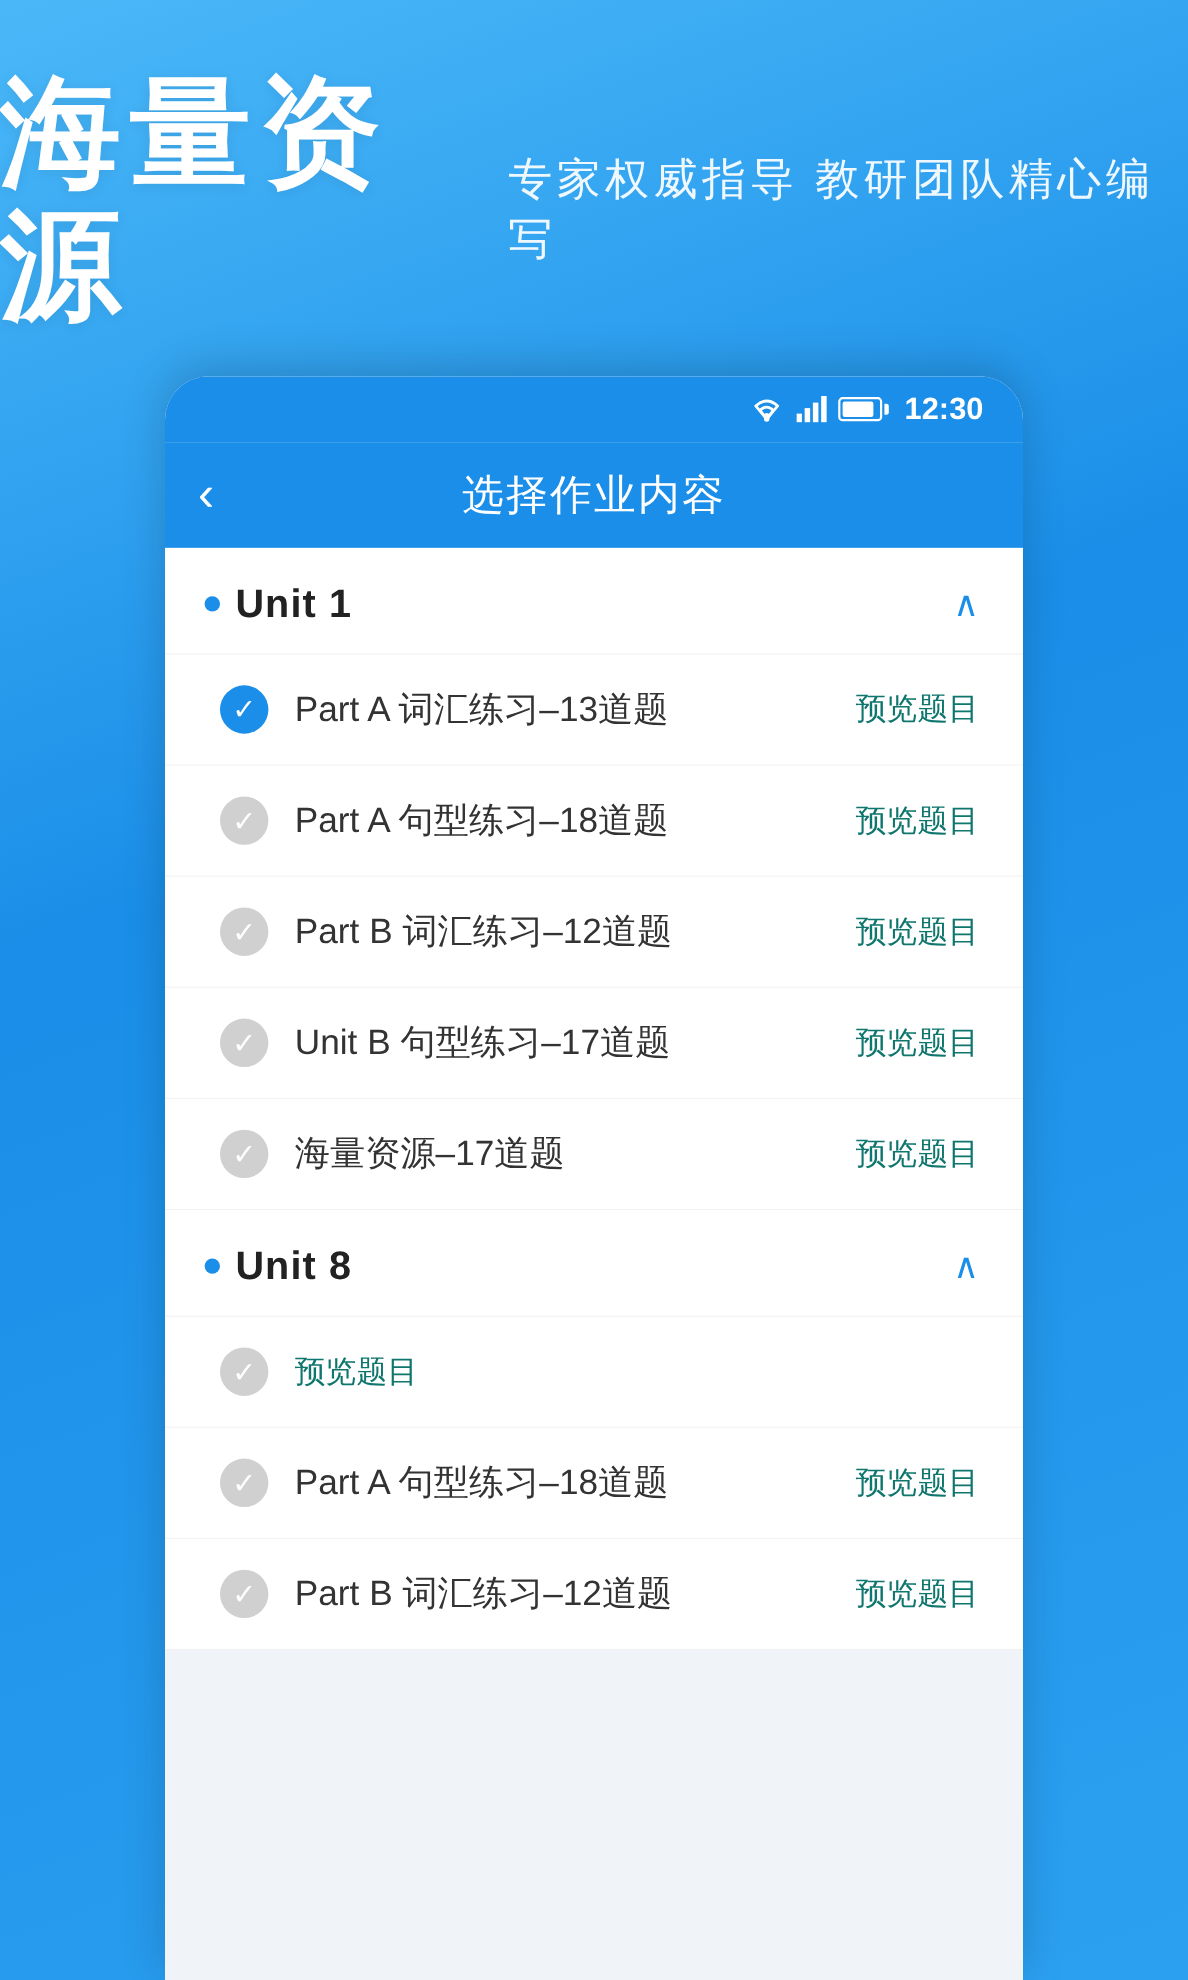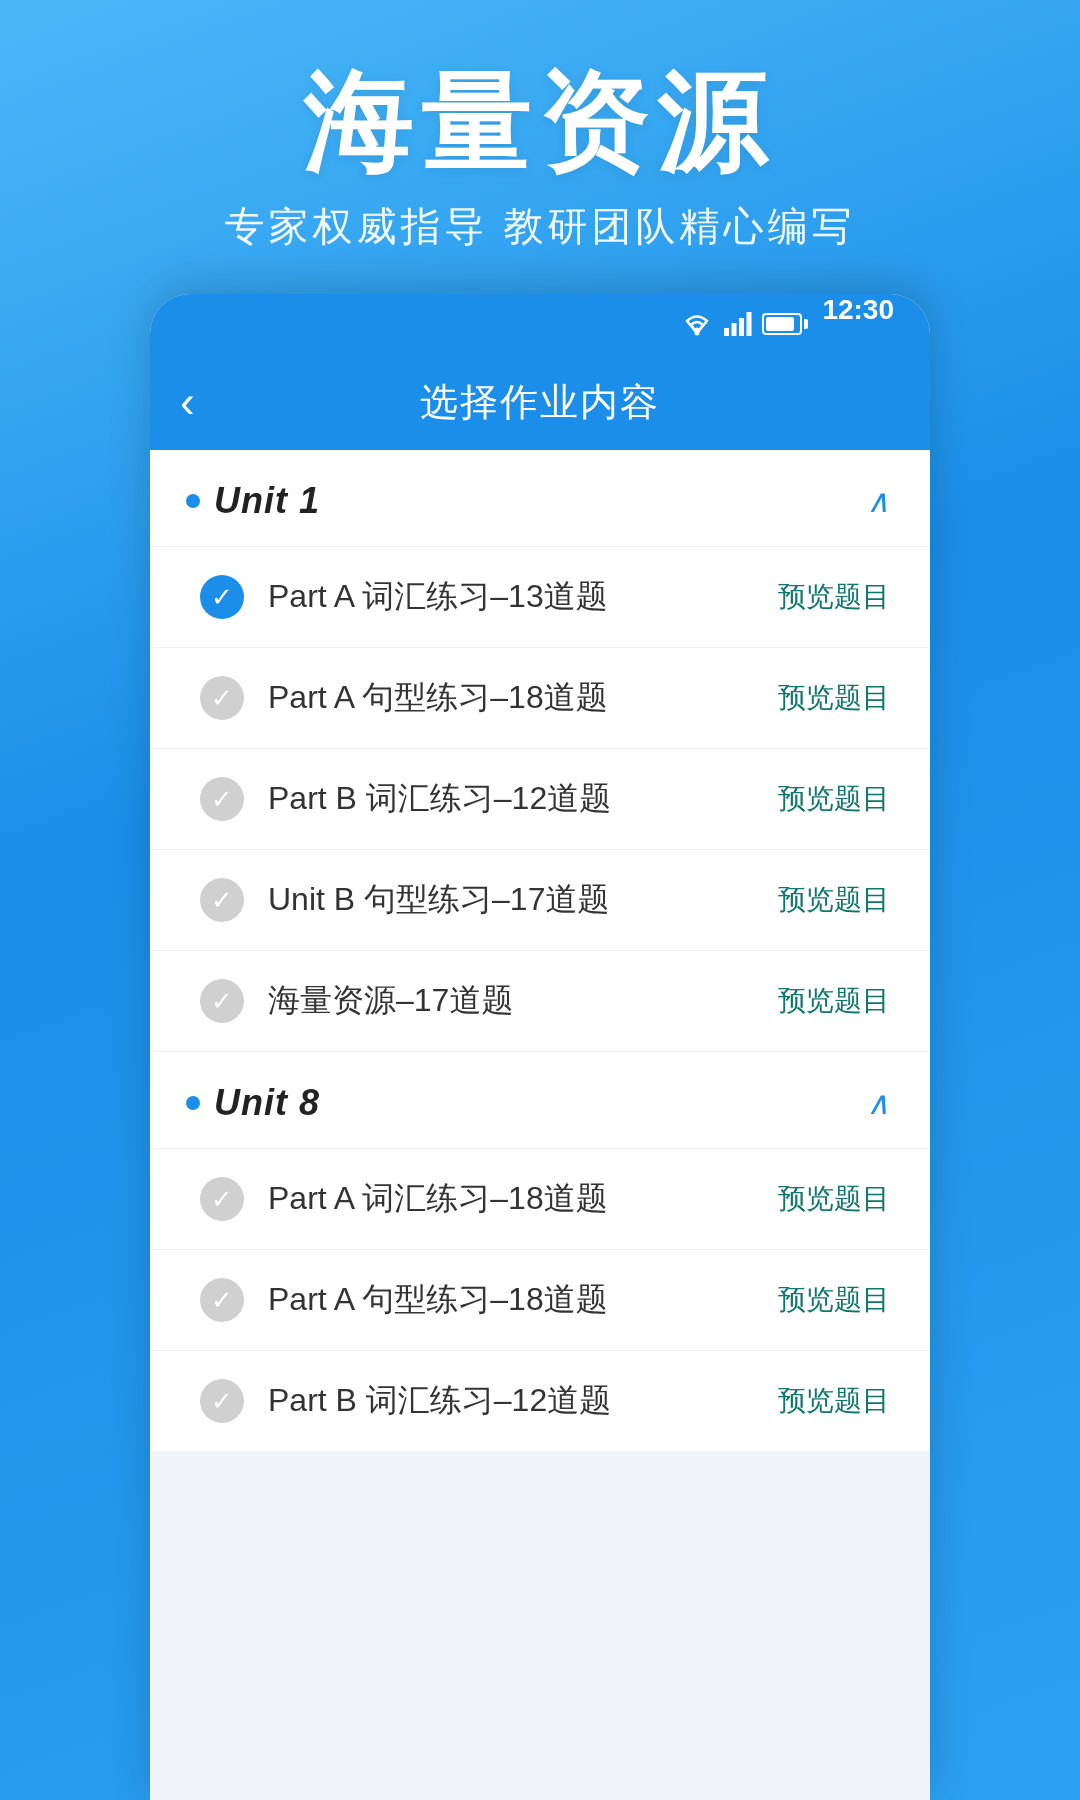--- a/index.html
+++ b/index.html
@@ -11,21 +11,21 @@
       background: linear-gradient(160deg, #4ab8f8 0%, #1a8ee8 40%, #2ca0f0 100%);
       display: flex;
       flex-direction: column;
       align-items: center;
     }
 
     
     .hero {
       width: 100%;
       display: flex;
-      flex-direction: column;
+      flex-direction: row;
       align-items: center;
       padding-top: 60px;
       padding-bottom: 40px;
       position: relative;
     }
     .hero-title {
       font-size: 110px;
       font-weight: 900;
       color: #fff;
       letter-spacing: 8px;
@@ -48,20 +48,21 @@
       box-shadow: 0 -8px 40px rgba(0,0,0,0.18);
       overflow: hidden;
       flex: 1;
     }
 
     
     .status-bar {
       background: #1a8ee8;
       height: 60px;
       display: flex;
+      align-items: center;
       justify-content: flex-end;
       padding: 0 36px;
       gap: 14px;
     }
     .status-icons {
       display: flex;
       align-items: center;
       gap: 10px;
     }
     .battery-icon {
@@ -131,21 +132,20 @@
       overflow-y: auto;
     }
 
     
     .unit-header {
       display: flex;
       align-items: center;
       justify-content: space-between;
       padding: 30px 40px 24px 36px;
       border-bottom: 1px solid #f0f0f0;
-      font-style: italic;
     }
     .unit-header-left {
       display: flex;
       align-items: center;
       gap: 14px;
     }
     .unit-dot {
       width: 14px;
       height: 14px;
       background: #1a8ee8;
@@ -299,21 +299,20 @@
       <div class="unit-header-left">
         <div class="unit-dot"></div>
         <span class="unit-label">Unit 8</span>
       </div>
       <span class="unit-chevron unit-chevron-up">∧</span>
     </div>
       <div class="exercise-item">
           <div class="check-icon unchecked">
             <span class="check-mark">✓</span>
           </div>
-          <span class="exercise-name">Part A  词汇练习–18道题</span>
           <span class="preview-link">预览题目</span>
         </div>
       <div class="exercise-item">
           <div class="check-icon unchecked">
             <span class="check-mark">✓</span>
           </div>
           <span class="exercise-name">Part A  句型练习–18道题</span>
           <span class="preview-link">预览题目</span>
         </div>
       <div class="exercise-item">

